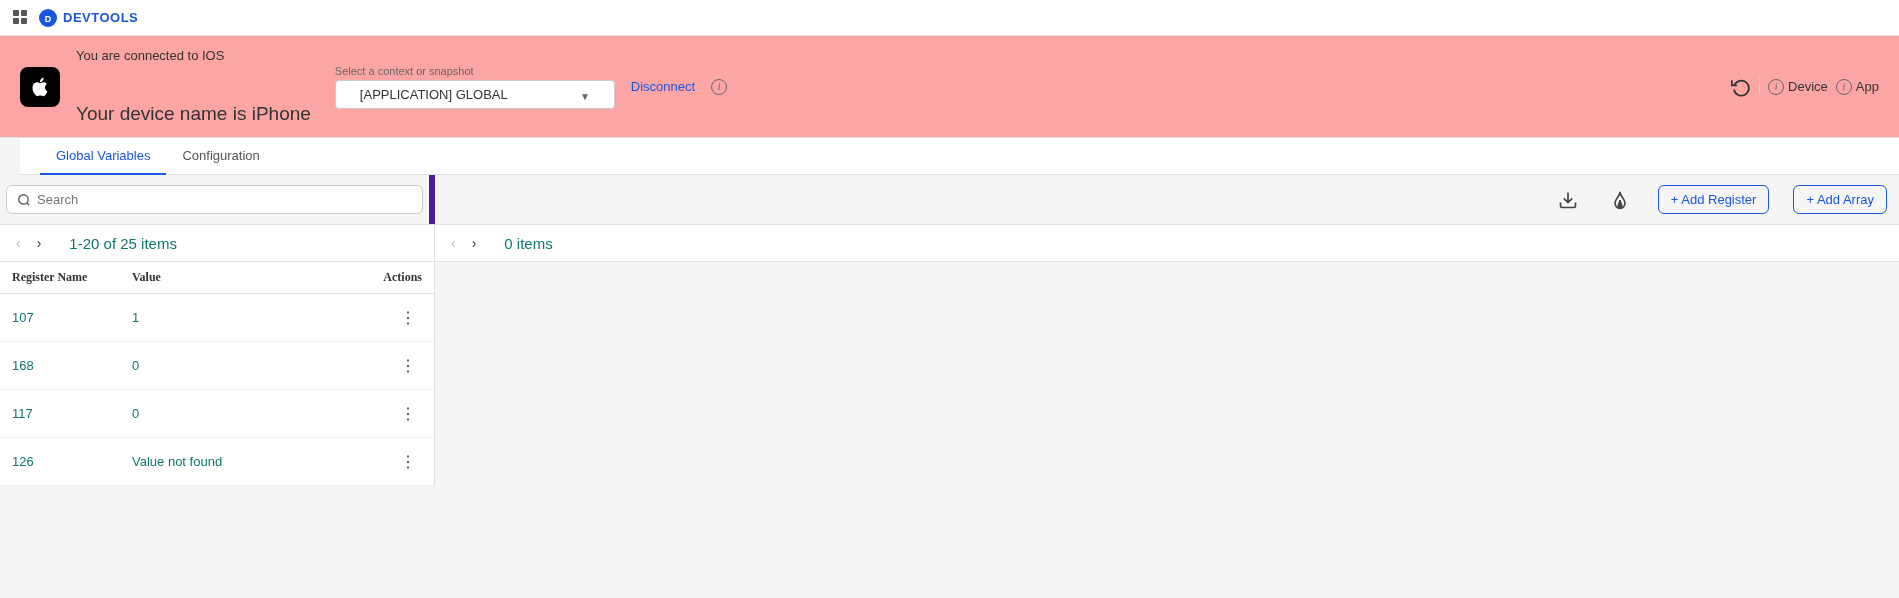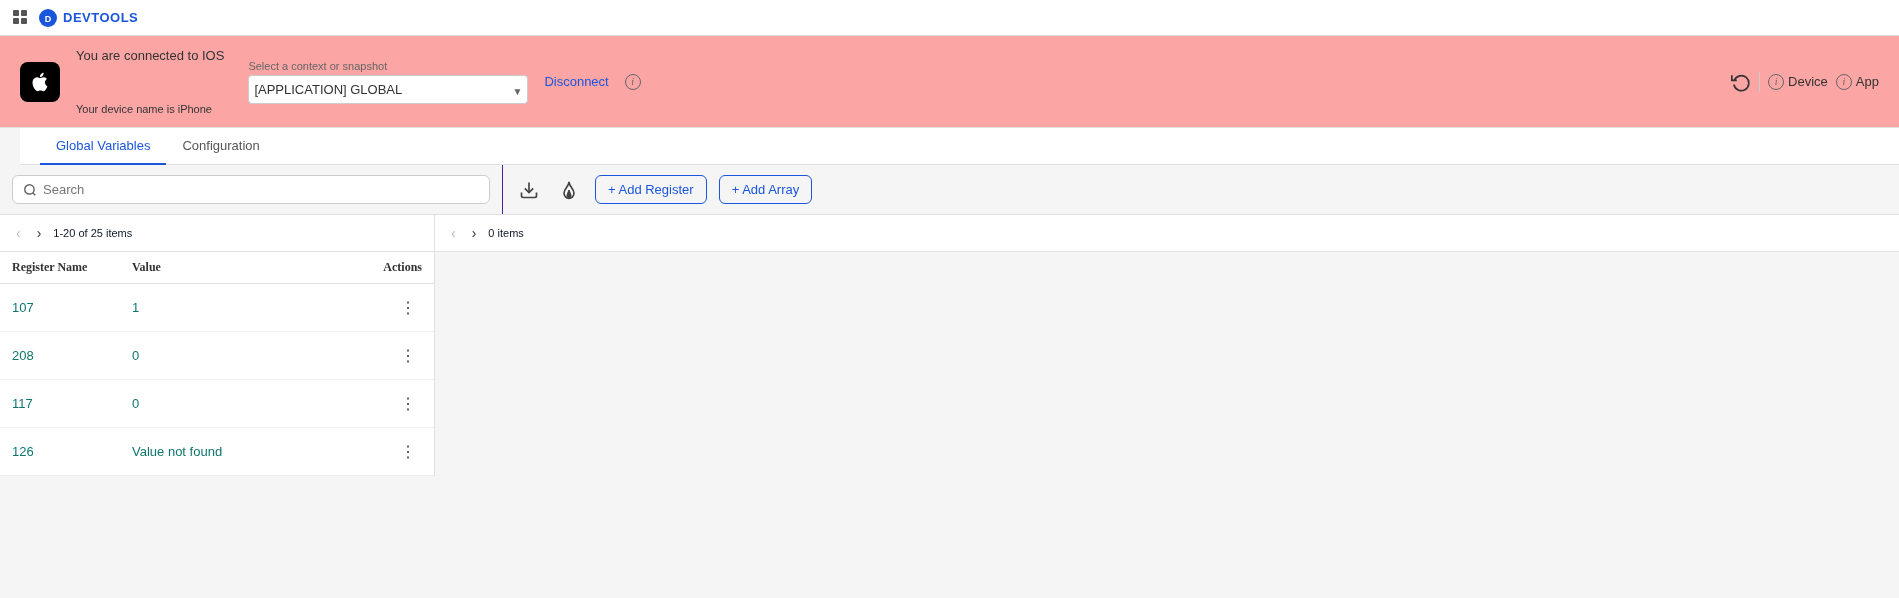--- a/index.html
+++ b/index.html
@@ -59,41 +59,41 @@
       justify-content: center;
       flex-shrink: 0;
     }
     .apple-icon svg { width: 22px; height: 22px; fill: white; }
     .device-info { flex-shrink: 0; }
     .device-info .connected-text {
       font-size: 13px;
       color: #333;
     }
     .device-info .device-name {
-      font-size: 11px;
+      font-size: 19px;
       color: #333;
       margin-top: 40px;
     }
     .context-select-wrapper {
       display: flex;
       flex-direction: column;
       margin-left: 8px;
     }
     .context-label {
       font-size: 11px;
       color: #666;
       margin-bottom: 3px;
     }
     .context-select {
       display: flex;
       align-items: flex-end;
       border: 1px solid #ccc;
       border-radius: 4px;
       background: #fff;
-      padding: 6px 5px;
+      padding: 6px 24px;
       font-size: 13px;
       color: #333;
       min-width: 280px;
       cursor: pointer;
     }
     .context-select-text { flex: 1; }
     .context-select-arrow { color: #666; font-size: 10px; }
     .disconnect-btn {
       color: #1a56db;
       font-size: 13px;
@@ -213,31 +213,32 @@
     }
 
     
     .toolbar-wrapper {
       display: flex;
       align-items: center;
       background: #f5f5f5;
       border-bottom: 1px solid #e0e0e0;
     }
     .toolbar-left {
-      width: 503px;
+      width: 435px;
       flex-shrink: 0;
-      padding: 10px 12px;
-      border-right: 1px solid #4c1d95;
+      padding: 10px 6px;
+      border-right: 6px solid #4c1d95;
     }
     .toolbar-right {
       flex: 1;
       padding: 10px 12px;
       display: flex;
       align-items: center;
-      gap: 12px;
+      justify-content: flex-end;
+      gap: 24px;
     }
 
     
     .pagination-wrapper {
       display: flex;
       align-items: center;
       border-bottom: 1px solid #e0e0e0;
     }
     .pagination-left {
       width: 435px;
@@ -260,22 +261,23 @@
       border: none;
       cursor: pointer;
       color: #333;
       font-size: 14px;
       padding: 2px 4px;
       display: flex;
       align-items: center;
     }
     .nav-btn:disabled { color: #bbb; cursor: default; }
     .items-count {
-      font-size: 11px;
-      color: #0f172a;
+      font-size: 15px;
+      color: #0f766e;
+      margin-left: 16px;
     }
 
     
     .table-wrapper {
       display: flex;
       flex: 1;
       overflow: hidden;
     }
     .table-left {
       width: 435px;
@@ -458,21 +460,21 @@
     </div>
 
     <div class="table-row">
       <span class="cell">107</span>
       <span class="cell">1</span>
       <div class="actions-cell">
         <button class="three-dots-btn">⋮</button>
       </div>
     </div>
     <div class="table-row">
-      <span class="cell">208</span>
+      <span class="cell">168</span>
       <span class="cell">0</span>
       <div class="actions-cell">
         <button class="three-dots-btn">⋮</button>
       </div>
     </div>
     <div class="table-row">
       <span class="cell">117</span>
       <span class="cell">0</span>
       <div class="actions-cell">
         <button class="three-dots-btn">⋮</button>

